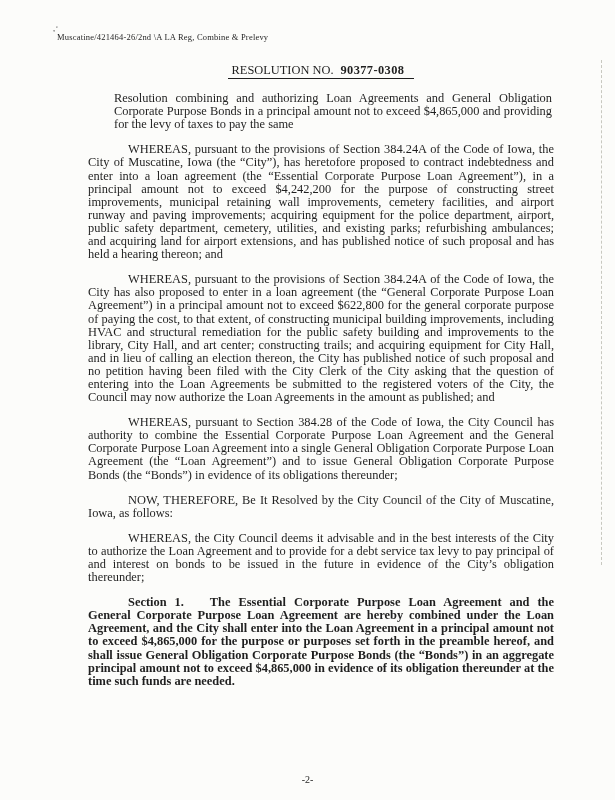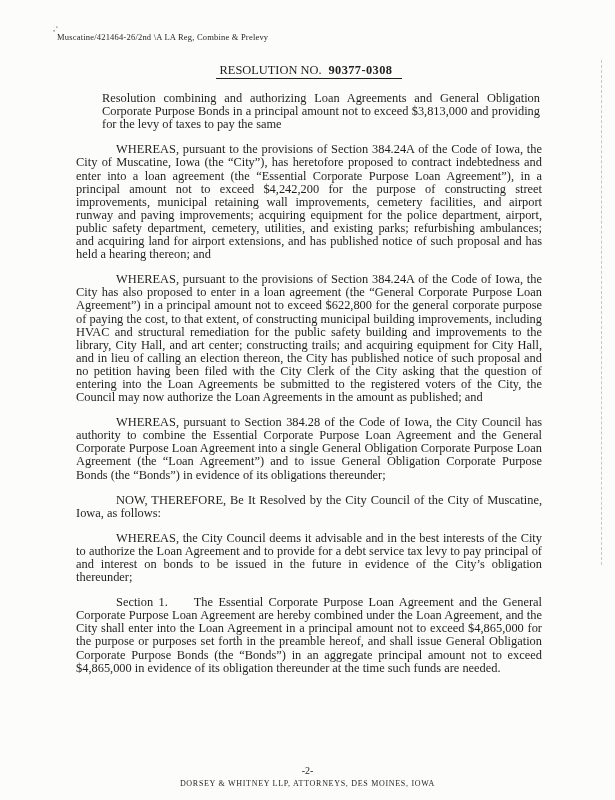--- a/index.html
+++ b/index.html
@@ -15,34 +15,34 @@
   .pen-mark {
     position:absolute; top:24px; left:52px;
     font-size:11px; color:#3a3a3a;
     transform:rotate(-12deg);
   }
   .header-note {
     position:absolute; top:32px; left:57px;
     font-size:8.5px; letter-spacing:0.2px; color:#262626;
   }
   .content {
-    position:absolute; top:64px; left:76px; width:466px;
+    position:absolute; top:64px; left:88px; width:466px;
     font-size:12.4px; line-height:13.1px;
     text-align:justify;
   }
   .title-line { text-align:center; margin-bottom:13px; }
   .title-inner {
     display:inline-block;
     border-bottom:1px solid #1f1f1f;
     padding:0 10px 1px 4px;
   }
   .title-number { font-weight:600; letter-spacing:0.4px; margin-left:7px; }
   p.intro { margin:0 2px 12px 26px; }
   p.body { margin-bottom:12px; text-indent:40px; }
-  p.last { margin-bottom:12px; }
+  p.last { margin-bottom:12px;font-weight:bold; }
   .section-label { margin-right:26px; }
   .footer { position:absolute; left:0; right:0; bottom:12px; text-align:center; }
   .page-num { font-size:10px; margin-bottom:3px; }
   .firm { font-size:8px; letter-spacing:0.7px; }
   .scan-dashes {
     position:absolute; top:60px; right:13px;
     height:505px; width:0;
     border-right:1.5px dashed #c3c3ba;
     opacity:0.9;
   }
@@ -57,38 +57,37 @@
   <div class="header-note">Muscatine/421464-26/2nd \A LA Reg, Combine &amp; Prelevy</div>
 
   <div class="content">
 
     <div class="title-line">
       <span class="title-inner">
         <span>RESOLUTION NO.</span><span class="title-number">90377-0308</span>
       </span>
     </div>
 
-    <p class="intro">Resolution combining and authorizing Loan Agreements and General Obligation Corporate Purpose Bonds in a principal amount not to exceed $3,813,000 and providing for the levy of taxes to pay the same</p>
+    <p class="intro">Resolution combining and authorizing Loan Agreements and General Obligation Corporate Purpose Bonds in a principal amount not to exceed $4,865,000 and providing for the levy of taxes to pay the same</p>
 
     <p class="body">WHEREAS, pursuant to the provisions of Section 384.24A of the Code of Iowa, the City of Muscatine, Iowa (the “City”), has heretofore proposed to contract indebtedness and enter into a loan agreement (the “Essential Corporate Purpose Loan Agreement”), in a principal amount not to exceed $4,242,200 for the purpose of constructing street improvements, municipal retaining wall improvements, cemetery facilities, and airport runway and paving improvements; acquiring equipment for the police department, airport, public safety department, cemetery, utilities, and existing parks; refurbishing ambulances; and acquiring land for airport extensions, and has published notice of such proposal and has held a hearing thereon; and</p>
 
     <p class="body">WHEREAS, pursuant to the provisions of Section 384.24A of the Code of Iowa, the City has also proposed to enter in a loan agreement (the “General Corporate Purpose Loan Agreement”) in a principal amount not to exceed $622,800 for the general corporate purpose of paying the cost, to that extent, of constructing municipal building improvements, including HVAC and structural remediation for the public safety building and improvements to the library, City Hall, and art center; constructing trails; and acquiring equipment for City Hall, and in lieu of calling an election thereon, the City has published notice of such proposal and no petition having been filed with the City Clerk of the City asking that the question of entering into the Loan Agreements be submitted to the registered voters of the City, the Council may now authorize the Loan Agreements in the amount as published; and</p>
 
     <p class="body">WHEREAS, pursuant to Section 384.28 of the Code of Iowa, the City Council has authority to combine the Essential Corporate Purpose Loan Agreement and the General Corporate Purpose Loan Agreement into a single General Obligation Corporate Purpose Loan Agreement (the “Loan Agreement”) and to issue General Obligation Corporate Purpose Bonds (the “Bonds”) in evidence of its obligations thereunder;</p>
 
     <p class="body">NOW, THEREFORE, Be It Resolved by the City Council of the City of Muscatine, Iowa, as follows:</p>
 
     <p class="body">WHEREAS, the City Council deems it advisable and in the best interests of the City to authorize the Loan Agreement and to provide for a debt service tax levy to pay principal of and interest on bonds to be issued in the future in evidence of the City’s obligation thereunder;</p>
 
     <p class="body last">
       <span class="section-label">Section 1.</span><span>The Essential Corporate Purpose Loan Agreement and the General Corporate Purpose Loan Agreement are hereby combined under the Loan Agreement, and the City shall enter into the Loan Agreement in a principal amount not to exceed $4,865,000 for the purpose or purposes set forth in the preamble hereof, and shall issue General Obligation Corporate Purpose Bonds (the “Bonds”) in an aggregate principal amount not to exceed $4,865,000 in evidence of its obligation thereunder at the time such funds are needed.</span>
     </p>
 
   </div>
 
   <div class="footer">
     <div class="page-num">-2-</div>
-    <div class="firm">DORSEY &amp; WHITNEY LLP, ATTORNEYS, DES MOINES, IOWA</div>
   </div>
 
   <div class="scan-dashes"></div>
 
 </div>
 
 </body></html>

